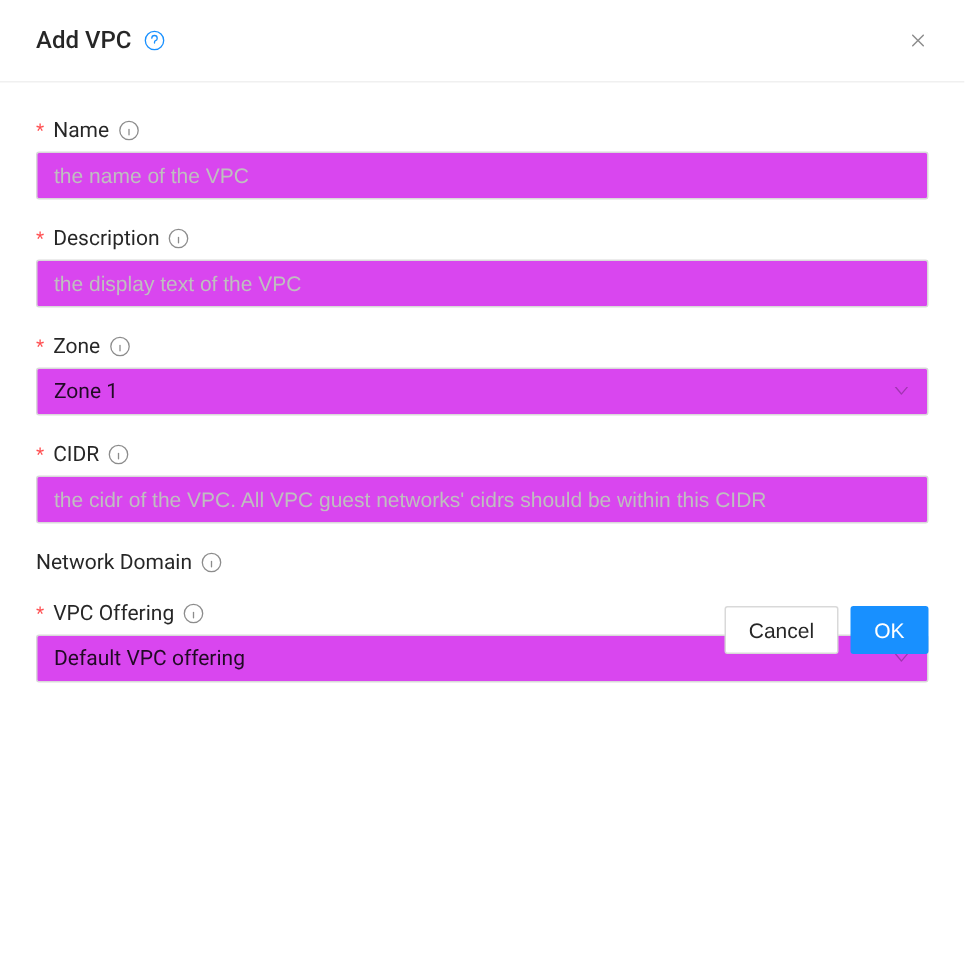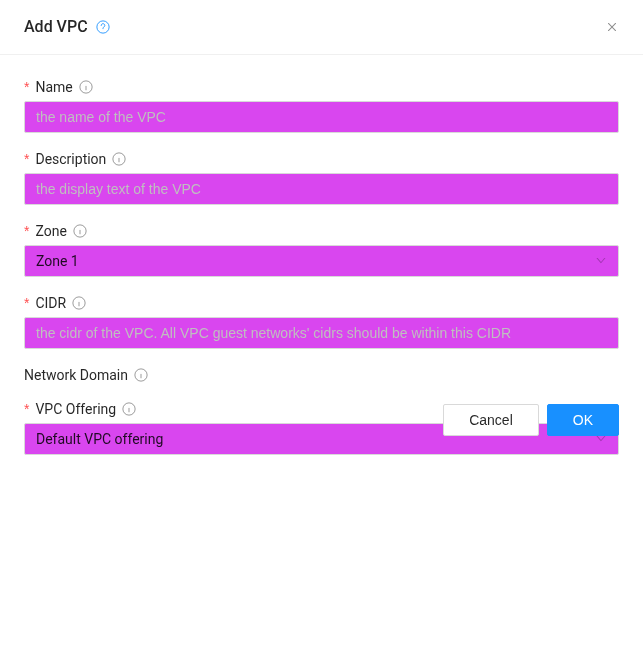--- a/index.html
+++ b/index.html
@@ -119,21 +119,21 @@
   .modal-footer {
     position: absolute;
     bottom: 0; left: 0; right: 0;
     padding: 10px 24px 20px;
     display: flex;
     justify-content: flex-end;
     gap: 8px;
   }
   .btn {
     height: 32px;
-    padding: 0 25px;
+    padding: 0 15px;
     border-radius: 2px;
     border: 1px solid #d9d9d9;
     background: #fff;
     color: rgba(0,0,0,0.85);
     font-size: 14px;
     cursor: pointer;
     display: inline-flex;
     align-items: center;
   }
   .btn-primary {

